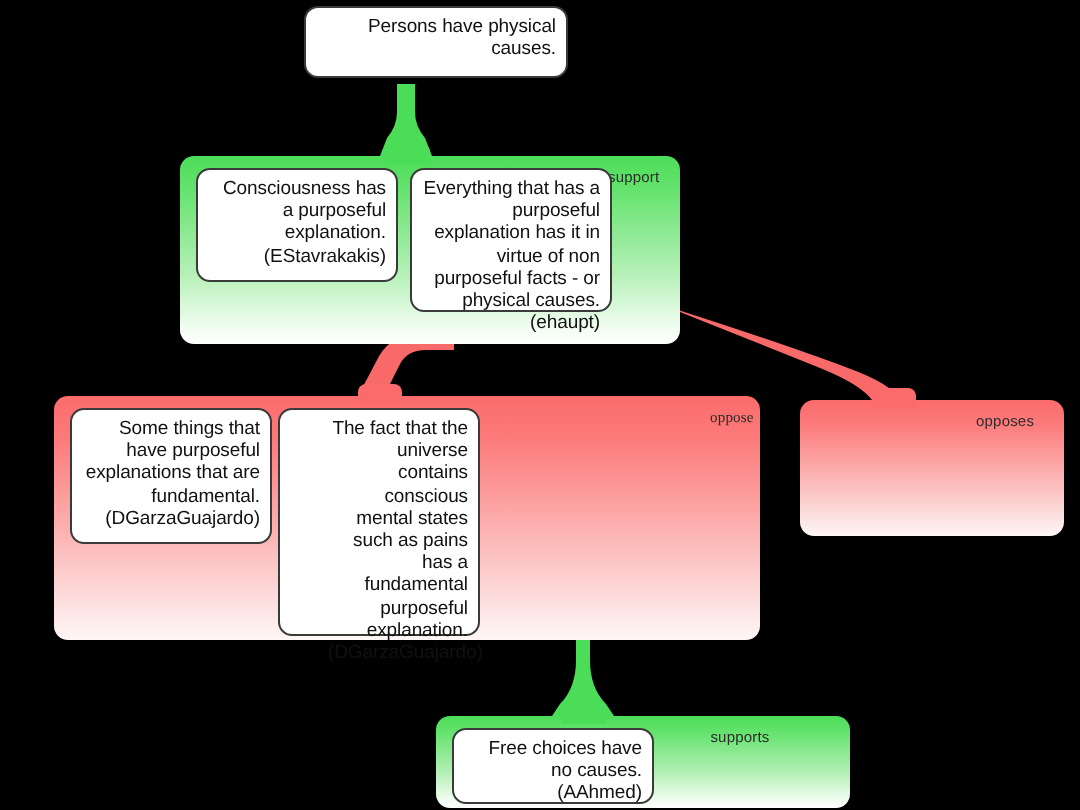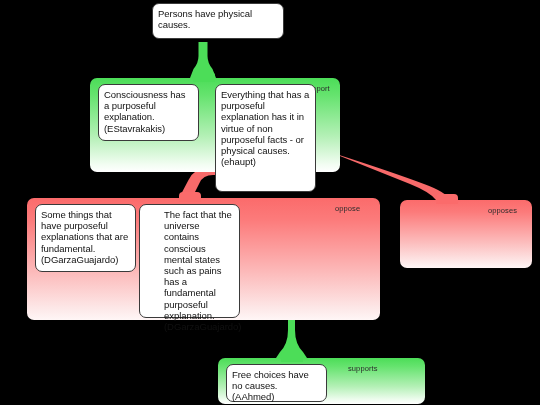--- a/index.html
+++ b/index.html
@@ -64,20 +64,21 @@
     position: absolute;
     background: #ffffff;
     border: 1.2px solid #3a3a3a;
     border-radius: 7px;
     box-sizing: border-box;
     padding: 4px 5px 3px 5px;
     font-size: 9.5px;
     line-height: 11.2px;
     color: #111111;
     letter-spacing: -0.05px;
+    text-align: right;
   }
 </style>
 </head>
 <body>
 
 <div id="canvas">
 
   <svg id="connectors" viewBox="0 0 540 405" xmlns="http://www.w3.org/2000/svg">
 
     <path d="M 198.5 42 L 207.5 42 L 207.5 56 Q 207.5 63 212.5 69 L 216 78 L 190 78 L 193.5 69 Q 198.5 63 198.5 56 Z" fill="#4cdd58"></path>
@@ -100,38 +101,38 @@
 
   <div class="claim" style="left:152px; top:3px; width:132px; height:36px;">Persons have physical causes.</div>
 
   <div class="group group-support" style="left:90px; top:78px; width:250px; height:94px;">
     <div class="tab tab-support" style="left:103px;"></div>
     <div class="rel-label" style="left:214px; top:6px; width:34px;">support</div>
   </div>
 
   <div class="claim" style="left:98px; top:84px; width:101px; height:57px;">Consciousness has a purposeful explanation. (EStavrakakis)</div>
 
-  <div class="claim" style="left:215px; top:84px; width:101px; height:108px;">Everything that has a purposeful explanation has it in virtue of non purposeful facts - or physical causes. (ehaupt)</div>
+  <div class="claim" style="left:205px; top:84px; width:101px; height:72px;">Everything that has a purposeful explanation has it in virtue of non purposeful facts - or physical causes. (ehaupt)</div>
 
   <div class="group group-oppose" style="left:27px; top:198px; width:353px; height:122px;">
     <div class="tab tab-oppose" style="left:152px;"></div>
-    <div class="rel-label" style="left:308px; top:6px; width:28px;">oppose</div>
+    <div class="rel-label" style="left:328px; top:6px; width:28px;font-family:Liberation Serif, serif;">oppose</div>
   </div>
 
   <div class="claim" style="left:35px; top:204px; width:101px; height:68px;">Some things that have purposeful explanations that are fundamental. (DGarzaGuajardo)</div>
 
   <div class="claim" style="left:139px; top:204px; width:101px; height:114px;padding-left:24px;">The fact that the universe contains conscious mental states such as pains has a fundamental purposeful explanation. (DGarzaGuajardo)</div>
 
 
   <div class="group group-oppose" style="left:400px; top:200px; width:132px; height:68px;">
     <div class="tab tab-oppose" style="left:36px;"></div>
     <div class="rel-label" style="left:88px; top:6px; width:40px;">opposes</div>
   </div>
 
 
   <div class="group group-support" style="left:218px; top:358px; width:207px; height:46px;">
     <div class="tab tab-support" style="left:63px;"></div>
-    <div class="rel-label" style="left:130px; top:6px; width:44px;">supports</div>
+    <div class="rel-label" style="left:130px; top:6px; width:44px;text-align:center;">supports</div>
   </div>
 
   <div class="claim" style="left:226px; top:364px; width:101px; height:38px;">Free choices have no causes. (AAhmed)</div>
 
 </div>
 
 </body></html>

